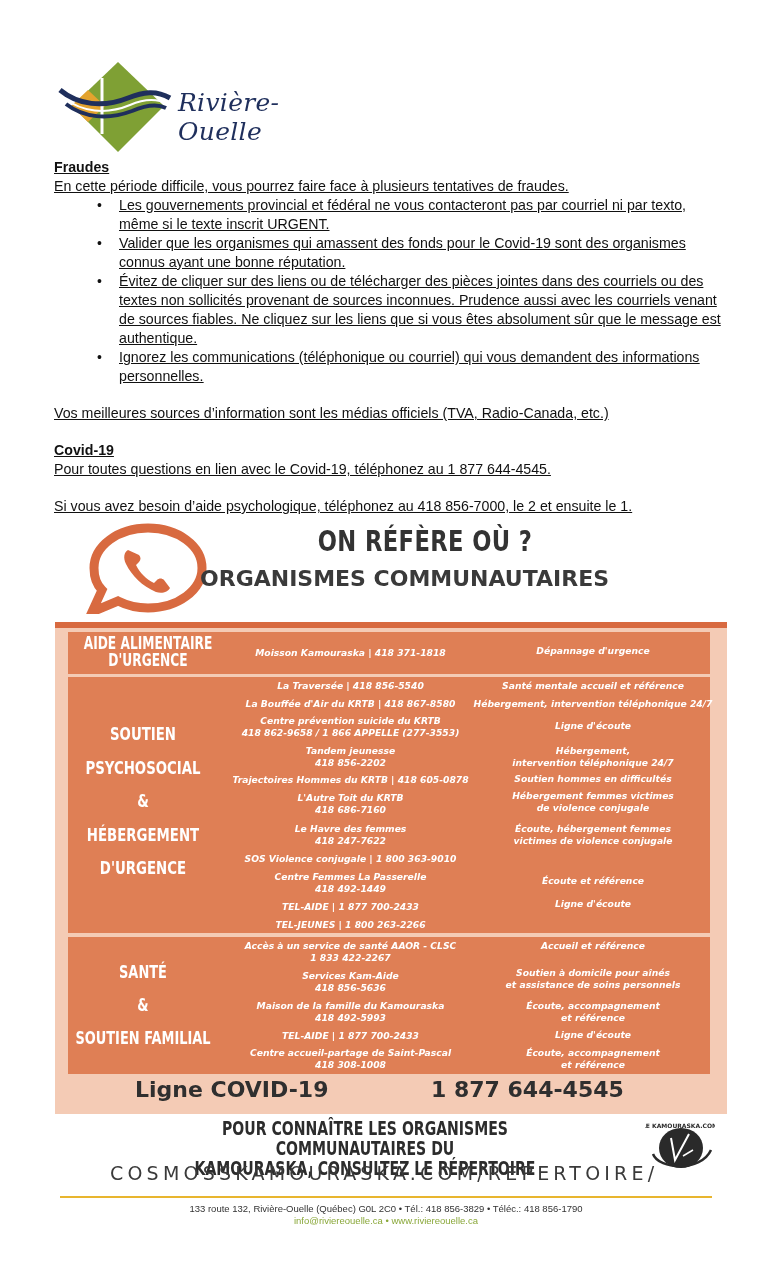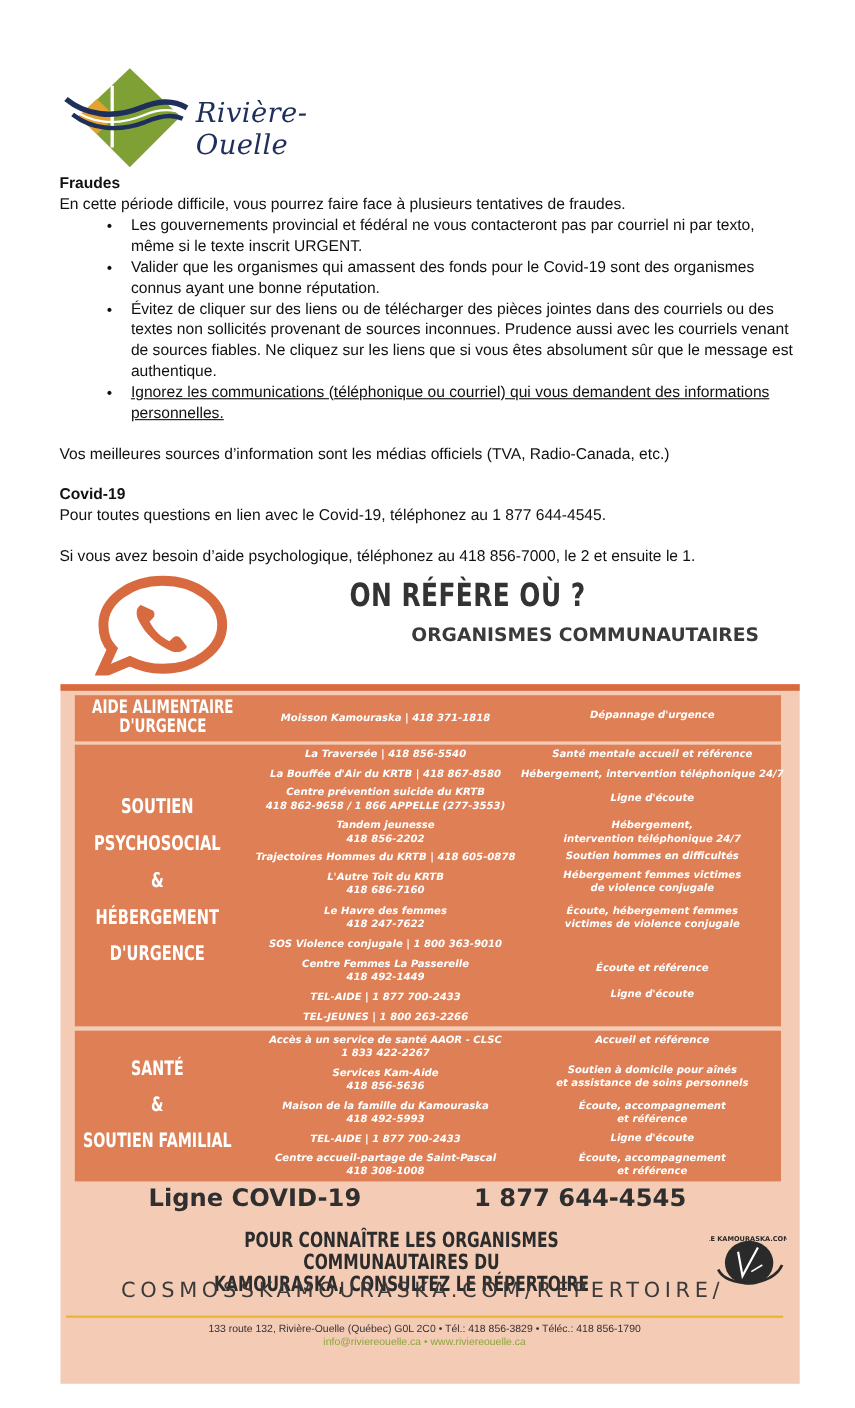--- a/index.html
+++ b/index.html
@@ -7,37 +7,37 @@
   body { position: relative; font-family: "Liberation Sans", sans-serif; color: #111; }
 
   
   .logo { position: absolute; left: 58px; top: 60px; width: 300px; height: 95px; }
   .logo svg { position: absolute; left: 0; top: 0; }
   .logo-text { position: absolute; left: 120px; top: 28px; font-family: "DejaVu Serif", serif; font-style: italic;
                font-size: 25px; color: #1f2f5c; letter-spacing: 0.3px; }
 
   
   .doc { position: absolute; left: 54px; top: 158px; width: 670px; font-family: "Liberation Sans", sans-serif;
-         font-size: 14.2px; line-height: 19px; color: #111; }
+         font-size: 14.2px; line-height: 19px; color: #111; text-decoration: underline; }
   .doc .h { font-weight: bold; }
   .doc ul { list-style: none; margin-left: 65px; }
   .doc li { position: relative; padding-left: 0; }
   .doc li::before { content: "•"; position: absolute; left: -22px; top: 0; font-size: 14px; }
   .doc li.u span { text-decoration: underline; }
   .gap { height: 18px; }
 
   
   .phone-icon { position: absolute; left: 86px; top: 522px; width: 125px; height: 92px; }
   .info-title { position: absolute; left: 240px; top: 524px; width: 370px; text-align: center;
                 font-family: "DejaVu Sans", sans-serif; font-weight: bold; font-size: 29px; color: #333;
                 transform: scaleX(0.78); transform-origin: center; letter-spacing: 0.5px; }
-  .info-sub { position: absolute; left: 200px; top: 568px; width: 490px; text-align: right;
-              font-family: "DejaVu Sans", sans-serif; font-weight: bold; font-size: 17px; line-height: 21px; color: #3a3a3a; }
-
-  .panel { position: absolute; left: 55px; top: 622px; width: 672px; height: 636px; background: #f4cbb5; }
+  .info-sub { position: absolute; left: 200px; top: 568px; width: 490px; text-align: left;
+              font-family: "DejaVu Sans", sans-serif; font-weight: bold; font-size: 22px; line-height: 21px; color: #3a3a3a; }
+
+  .panel { position: absolute; left: 55px; top: 622px; width: 672px; height: 492px; background: #f4cbb5; }
   .panel-top { position: absolute; left: 0; top: 0; width: 100%; height: 6px; background: #d86a40; }
   .block { position: absolute; left: 13px; width: 642px; background: #df7f55; }
   .b1 { top: 10px; height: 42px; }
   .b2 { top: 55px; height: 256px; }
   .b3 { top: 315px; height: 137px; }
 
   .cat { position: absolute; color: #fff; font-family: "DejaVu Sans", sans-serif; font-weight: bold; text-align: center;
          transform: scaleX(0.72); transform-origin: center; }
   .cat1 { left: -20px; top: 3px; width: 200px; font-size: 17px; line-height: 17px; }
   .cat2 { left: -30px; top: 40px; width: 210px; font-size: 18.5px; line-height: 33.5px; }

